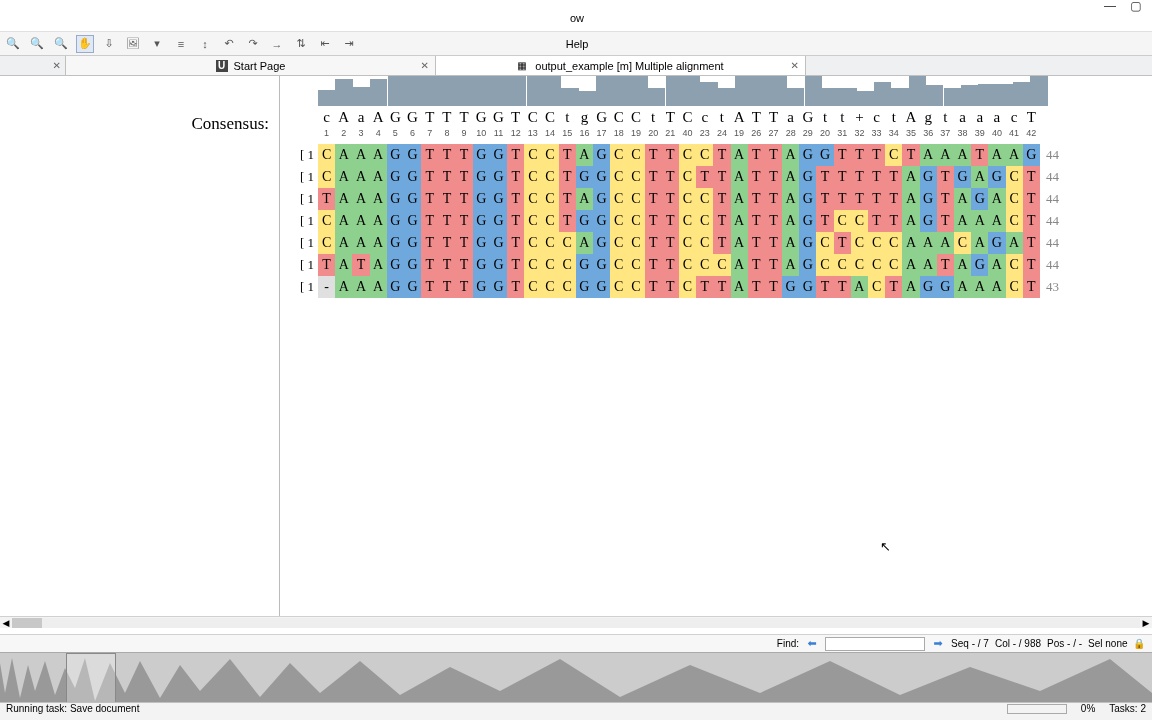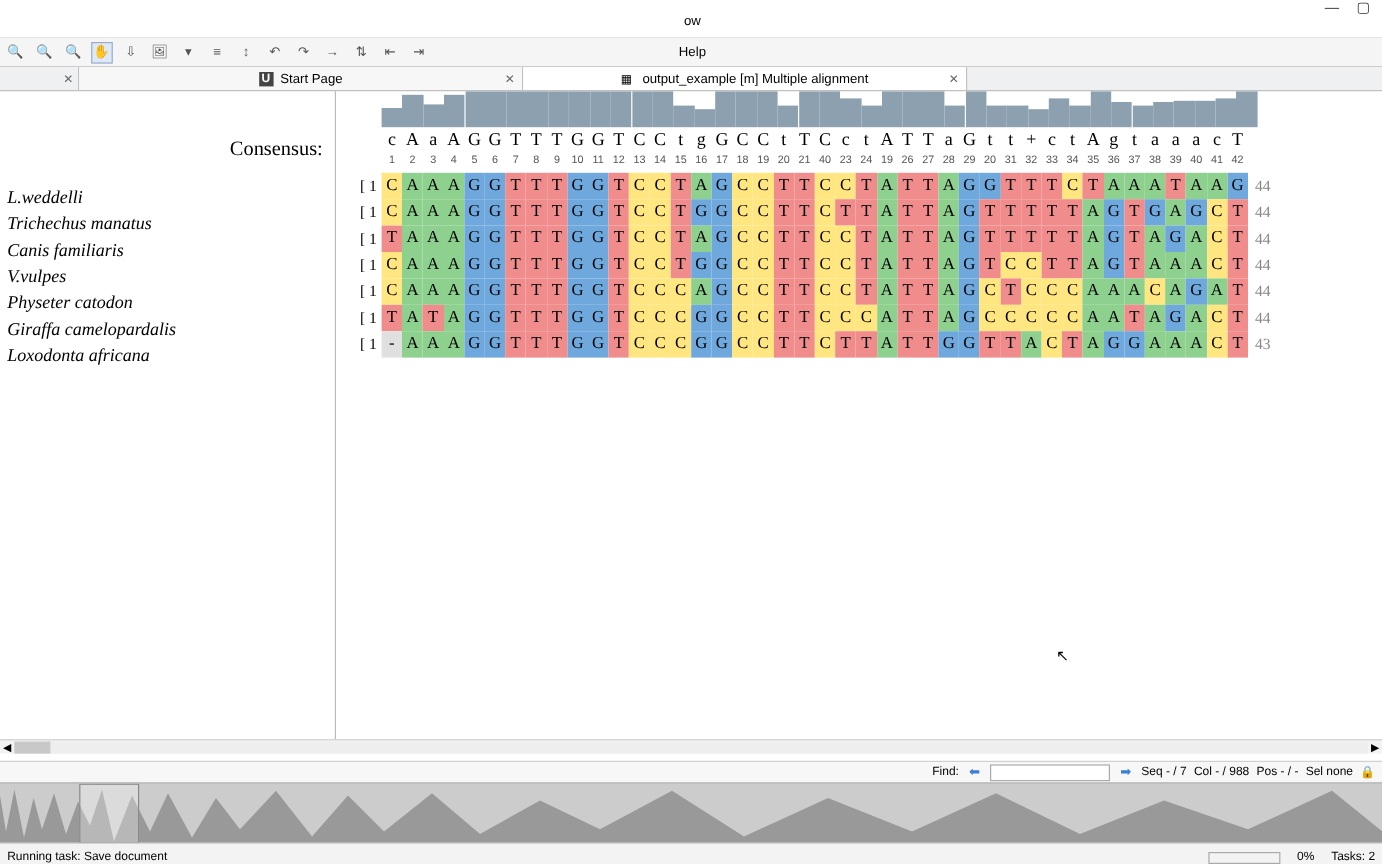--- a/index.html
+++ b/index.html
@@ -67,21 +67,21 @@
 .hscroll-thumb { position: absolute; left: 0; width: 30px; height: 10px; background: #c8c8c8; }
 
 .find-bar { height: 18px; display: flex; align-items: center; justify-content: flex-end; gap: 6px; padding: 0 6px; border-top: 1px solid #d0d0d0; font-size: 10px; background: #f7f7f7; }
 .find-input { width: 100px; height: 14px; border: 1px solid #aaa; font-size: 10px; }
 .find-arrow { width: 14px; text-align: center; color: #3a7fd5; cursor: pointer; font-size: 11px; }
 
 .overview { height: 50px; background: #ddd; border-top: 1px solid #aaa; position: relative; overflow: hidden; }
 .ov-box { position: absolute; left: 66px; top: 0; width: 50px; height: 50px; border: 1px solid #888; background: rgba(255,255,255,0.3); }
 .ov-pattern { position: absolute; left: 0; top: 0; right: 0; bottom: 0; }
 
-.statusbar { height: 18px; display: flex; align-items: flex-end; justify-content: space-between; border-top: 1px solid #c0c0c0; padding: 0 6px; font-size: 10px; background: #f3f3f3; }
+.statusbar { height: 18px; display: flex; align-items: flex-start; justify-content: space-between; border-top: 1px solid #c0c0c0; padding: 0 6px; font-size: 10px; background: #f3f3f3; }
 .status-right { display: flex; gap: 14px; align-items: center; }
 
 .cursor-arrow { position: absolute; left: 600px; top: 463px; font-size: 13px; pointer-events: none; }
 </style>
 </head>
 <body>
 
 <div class="titlebar">
   <span class="win-btn">—</span>
   <span class="win-btn">▢</span>
@@ -126,29 +126,20 @@
   </div>
 </div>
 
 <div class="main">
 
   <div class="content">
     <div class="names-and-seq">
       <div class="names-panel">
         <div class="consensus-label">Consensus:</div>
         <div class="ruler-space"></div>
-        <div id="name-list">
-            <div class="seq-name">L.weddelli</div>
-            <div class="seq-name">Trichechus manatus</div>
-            <div class="seq-name">Canis familiaris</div>
-            <div class="seq-name">V.vulpes</div>
-            <div class="seq-name">Physeter catodon</div>
-            <div class="seq-name">Giraffa camelopardalis</div>
-            <div class="seq-name">Loxodonta africana</div>
-          </div>
       </div>
 
       <div class="alignment-area">
         <div class="histogram" id="histogram">
             <div class="hist-bar" style="height: 16.5px;"></div>
             <div class="hist-bar" style="height: 27px;"></div>
             <div class="hist-bar" style="height: 19.5px;"></div>
             <div class="hist-bar" style="height: 27px;"></div>
             <div class="hist-bar" style="height: 30px;"></div>
             <div class="hist-bar" style="height: 30px;"></div>

